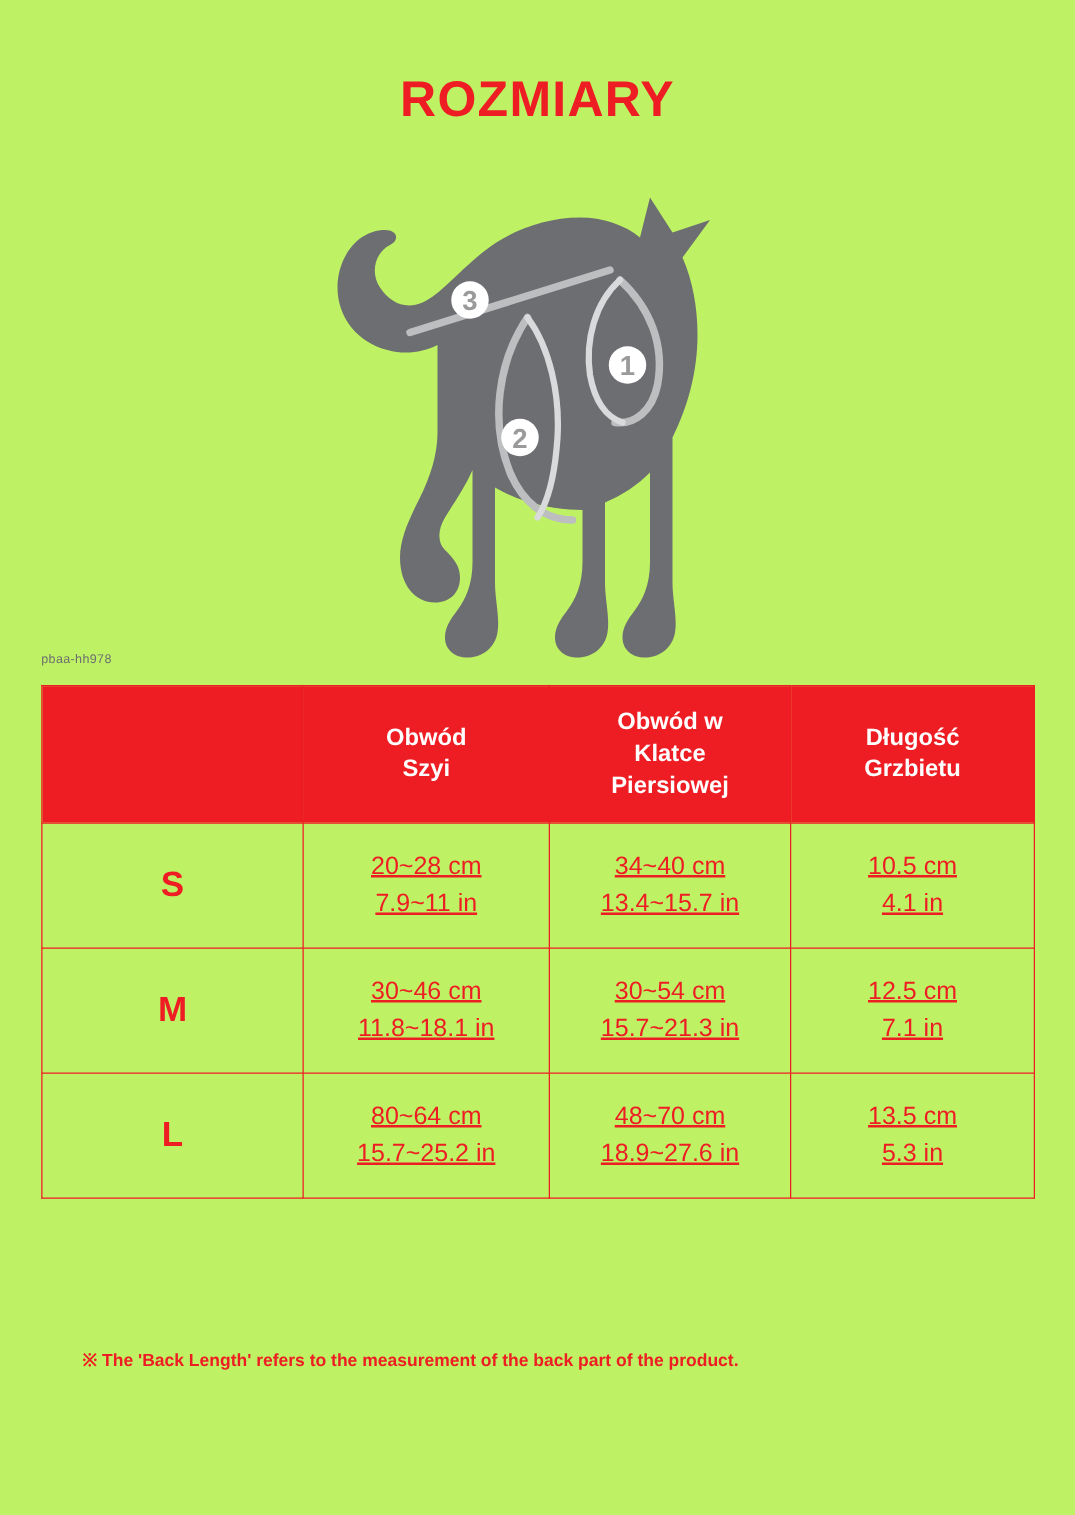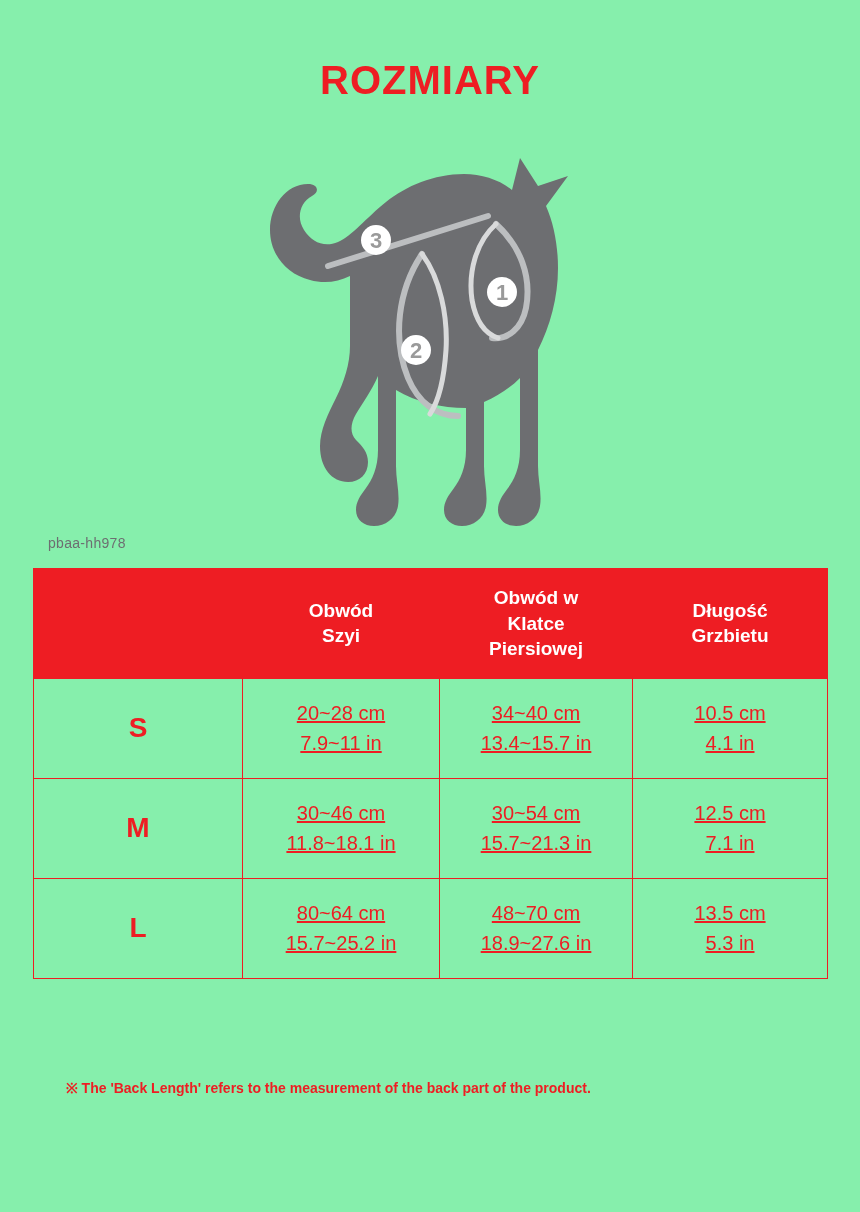--- a/index.html
+++ b/index.html
@@ -5,21 +5,21 @@
   * { box-sizing: border-box; }
   html, body {
     margin: 0; padding: 0;
     background: #ffffff;
     font-family: "Liberation Sans", sans-serif;
   }
   .page {
     position: relative;
     width: 860px;
     height: 1212px;
-    background: #86efac;
+    background: #bef264;
     overflow: hidden;
   }
   .title {
     position: absolute;
     top: 58px;
     left: 0; right: 0;
     text-align: center;
     font-size: 40px;
     font-weight: bold;
     color: #ee1d23;
@@ -27,30 +27,29 @@
   }
   .diagram {
     position: absolute;
     top: 150px;
     left: 0; right: 0;
     height: 390px;
   }
   .diagram svg { display: block; margin: 0 auto; }
   .sku {
     position: absolute;
-    top: 535px;
+    top: 522px;
     left: 33px;
-    font-size: 14px;
+    font-size: 10px;
     color: #6d6e71;
     letter-spacing: 0.3px;
-    margin-left: 15px;
   }
   table.size-table {
     position: absolute;
-    top: 568px;
+    top: 548px;
     left: 33px;
     width: 794px;
     border-collapse: collapse;
     table-layout: fixed;
   }
   table.size-table thead th {
     background: #ee1d23;
     color: #ffffff;
     font-size: 19px;
     font-weight: bold;

